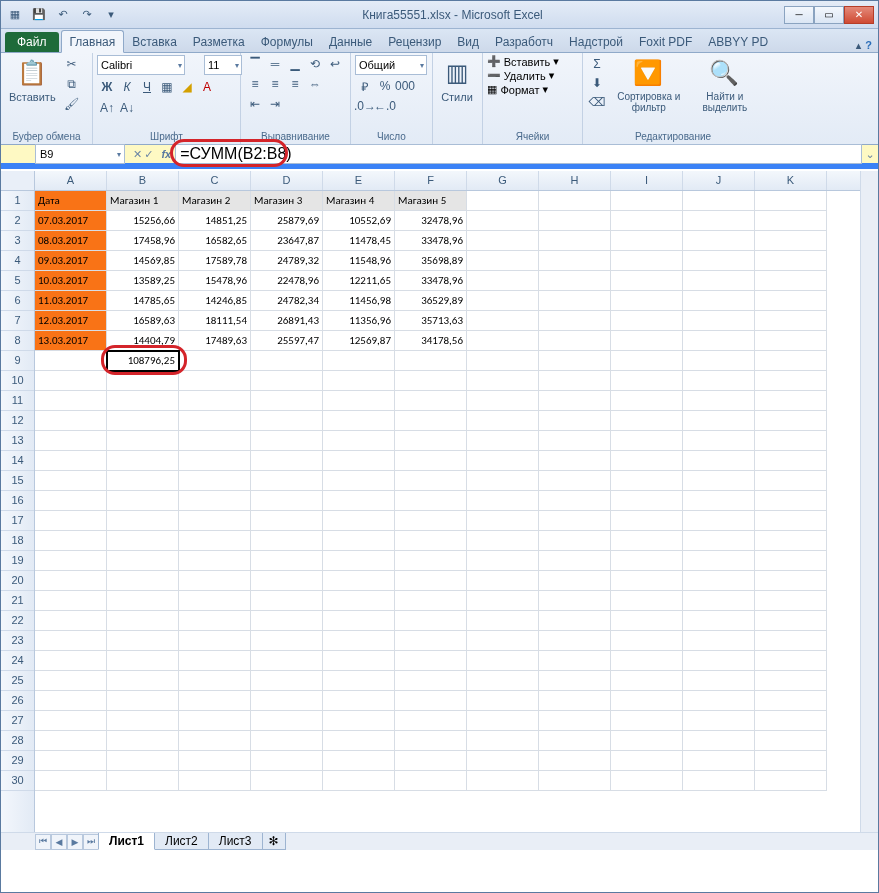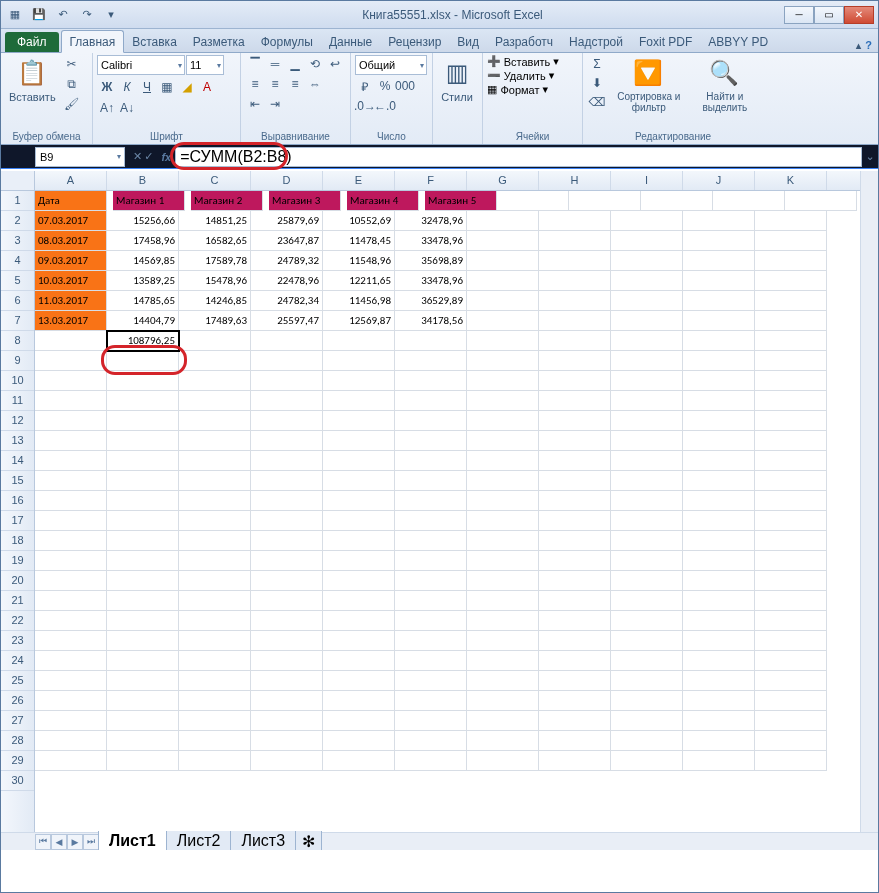--- a/index.html
+++ b/index.html
@@ -26,55 +26,55 @@
 .ribbon { height: 92px; background: linear-gradient(#f1f5fb,#e3ebf6); border-bottom: 1px solid #8fa9c9; display: flex; }
 .rgroup { border-right: 1px solid #c3d1e4; padding: 2px 4px 0; display: flex; flex-direction: column; }
 .rgroup .body { flex: 1; display: flex; align-items: flex-start; gap: 2px; }
 .rgroup .label { text-align: center; font-size: 10px; color: #4a6a8c; padding: 1px 0 2px; position: relative; }
 .bigbtn { display: flex; flex-direction: column; align-items: center; gap: 2px; padding: 2px 4px; font-size: 11px; color: #3b5a7a; }
 .bigbtn .ico { width: 32px; height: 32px; display: flex; align-items: center; justify-content: center; font-size: 24px; }
 .vcol { display: flex; flex-direction: column; gap: 2px; }
 .smallbtn { width: 20px; height: 18px; display: flex; align-items: center; justify-content: center; color: #3b5a7a; font-size: 12px; }
 .combo { height: 20px; border: 1px solid #a9bdd6; background: #fff; font-size: 11px; padding: 0 14px 0 3px; display: flex; align-items: center; position: relative; }
 .combo::after { content: "▾"; position: absolute; right: 2px; font-size: 8px; color: #5a7aa0; }
-.fontrow { display: flex; gap: 1px; }
+.fontrow { display: flex; gap: 19px; }
 .btnrow { display: flex; gap: 0px; }
 .btnrow .smallbtn { border: none; }
 
 
-.fbar { height: 24px; border-bottom: 1px solid #3b82f6; display: flex; align-items: center; background: #0f172a; }
+.fbar { height: 24px; border-bottom: 6px solid #3b82f6; display: flex; align-items: center; background: #fef9c3; }
 .namebox { width: 90px; height: 20px; border: 1px solid #a9bdd6; background: #fff; margin: 0 4px 0 34px; display: flex; align-items: center; padding: 0 4px; position: relative; font-size: 11px; }
 .namebox::after { content: "▾"; position: absolute; right: 3px; font-size: 8px; color: #5a7aa0; }
 .fbar .fxctrls { display: flex; gap: 2px; padding: 0 4px; color: #6a85a5; }
 .fbar .fxico { font-style: italic; font-weight: bold; color: #5a7aa0; padding: 0 4px; }
 .fbar .finput { flex: 1; height: 20px; border: 1px solid #a9bdd6; background: #fff; padding: 0 4px; display: flex; align-items: center; font-size: 16px; font-family: Calibri, sans-serif; position: relative; }
 .fbar .expand { width: 16px; color: #6a85a5; text-align: center; }
 .highlight-formula { position: absolute; border: 3px solid #d4242a; border-radius: 14px; pointer-events: none; }
 
 
 .gridwrap { position: absolute; top: 170px; left: 0; right: 0; bottom: 42px; overflow: hidden; background: #fff; }
 .corner { position: absolute; left: 0; top: 0; width: 34px; height: 20px; background: #e9eff8; border-right: 1px solid #b8c8dd; border-bottom: 1px solid #b8c8dd; }
 .colheads { position: absolute; left: 34px; top: 0; right: 18px; height: 20px; background: linear-gradient(#f3f7fc,#e2eaf5); border-bottom: 1px solid #b8c8dd; display: flex; }
 .colheads .ch { border-right: 1px solid #cfdae9; text-align: center; font-size: 11px; color: #3b5a7a; line-height: 19px; }
 .rowheads { position: absolute; left: 0; top: 20px; width: 34px; bottom: 0; background: linear-gradient(90deg,#f3f7fc,#e2eaf5); border-right: 1px solid #b8c8dd; }
 .rowheads .rh { height: 20px; border-bottom: 1px solid #cfdae9; text-align: center; font-size: 11px; color: #3b5a7a; line-height: 19px; }
 .cells { position: absolute; left: 34px; top: 20px; right: 18px; bottom: 18px; }
 .row { display: flex; height: 20px; }
 .cell { border-right: 1px solid #d7dde5; border-bottom: 1px solid #d7dde5; font-size: 11px; font-family: Calibri, sans-serif; padding: 0 3px; line-height: 19px; overflow: hidden; white-space: nowrap; }
 .cell.yellow { background: #f97316; }
-.cell.green { background: #be185d; color: #000; margin-left: 6px; }
+.cell.green { background: #e5e5e5; color: #000; }
 .cell.num { text-align: right; }
 .cell.selected { outline: 2px solid #000; outline-offset: -1px; position: relative; z-index: 2; }
 .highlight-cell { position: absolute; border: 3px solid #d4242a; border-radius: 14px; pointer-events: none; z-index: 5; }
 .vscroll { position: absolute; right: 0; top: 0; bottom: 18px; width: 18px; background: #e9eef6; border-left: 1px solid #cfdae9; }
 .hscroll { position: absolute; left: 0; right: 0; bottom: 0; height: 18px; background: #e9eef6; border-top: 1px solid #cfdae9; display: flex; align-items: center; }
 .sheet-tabs { display: flex; align-items: center; margin-left: 34px; }
 .sheet-tabs .nav { display: flex; gap: 0; }
 .sheet-tabs .nav span { width: 16px; height: 16px; border: 1px solid #b8c8dd; display: flex; align-items: center; justify-content: center; font-size: 9px; color: #5a7aa0; background: #f0f4fa; }
-.sheet-tabs .st { padding: 1px 10px; border: 1px solid #9db4d1; border-top: none; background: #e2eaf5; font-size: 16px; margin-left: -1px; position: relative; }
+.sheet-tabs .st { padding: 1px 10px; border: 1px solid #9db4d1; border-top: none; background: #e2eaf5; font-size: 12px; margin-left: -1px; position: relative; }
 .sheet-tabs .st.active { background: #fff; border-bottom: 1px solid #fff; font-weight: bold; z-index: 2; }
 
 
 .statusbar { position: absolute; left: 0; right: 0; bottom: 0; height: 22px; background: linear-gradient(#dbe6f4,#c9d8ec); border-top: 1px solid #9db4d1; display: flex; align-items: center; padding: 0 6px; font-size: 11px; color: #3b5a7a; }
 .statusbar .zoom { margin-left: auto; display: flex; align-items: center; gap: 6px; }
 .statusbar .viewbtn { width: 20px; height: 16px; border: 1px solid #a9bdd6; background: #eef3fa; }
 .statusbar .slider { width: 100px; height: 4px; background: #a9bdd6; position: relative; border-radius: 2px; }
 .statusbar .slider::before { content: ""; position: absolute; left: 48px; top: -4px; width: 8px; height: 12px; background: #eef3fa; border: 1px solid #8fa9c9; border-radius: 2px; }
 
 .colw-A { width: 72px; } .colw-B { width: 72px; } .colw-C { width: 72px; }
@@ -379,20 +379,33 @@
           <div class="cell colw-D num">24782,34</div>
           <div class="cell colw-E num">11456,98</div>
           <div class="cell colw-F num">36529,89</div>
           <div class="cell colw-G"></div>
           <div class="cell colw-H"></div>
           <div class="cell colw-I"></div>
           <div class="cell colw-J"></div>
           <div class="cell colw-K"></div>
         </div>
         <div class="row">
+          <div class="cell colw-A yellow">12.03.2017</div>
+          <div class="cell colw-B num">16589,63</div>
+          <div class="cell colw-C num">18111,54</div>
+          <div class="cell colw-D num">26891,43</div>
+          <div class="cell colw-E num">11356,96</div>
+          <div class="cell colw-F num">35713,63</div>
+          <div class="cell colw-G"></div>
+          <div class="cell colw-H"></div>
+          <div class="cell colw-I"></div>
+          <div class="cell colw-J"></div>
+          <div class="cell colw-K"></div>
+        </div>
+        <div class="row">
           <div class="cell colw-A yellow">13.03.2017</div>
           <div class="cell colw-B num">14404,79</div>
           <div class="cell colw-C num">17489,63</div>
           <div class="cell colw-D num">25597,47</div>
           <div class="cell colw-E num">12569,87</div>
           <div class="cell colw-F num">34178,56</div>
           <div class="cell colw-G"></div>
           <div class="cell colw-H"></div>
           <div class="cell colw-I"></div>
           <div class="cell colw-J"></div>

